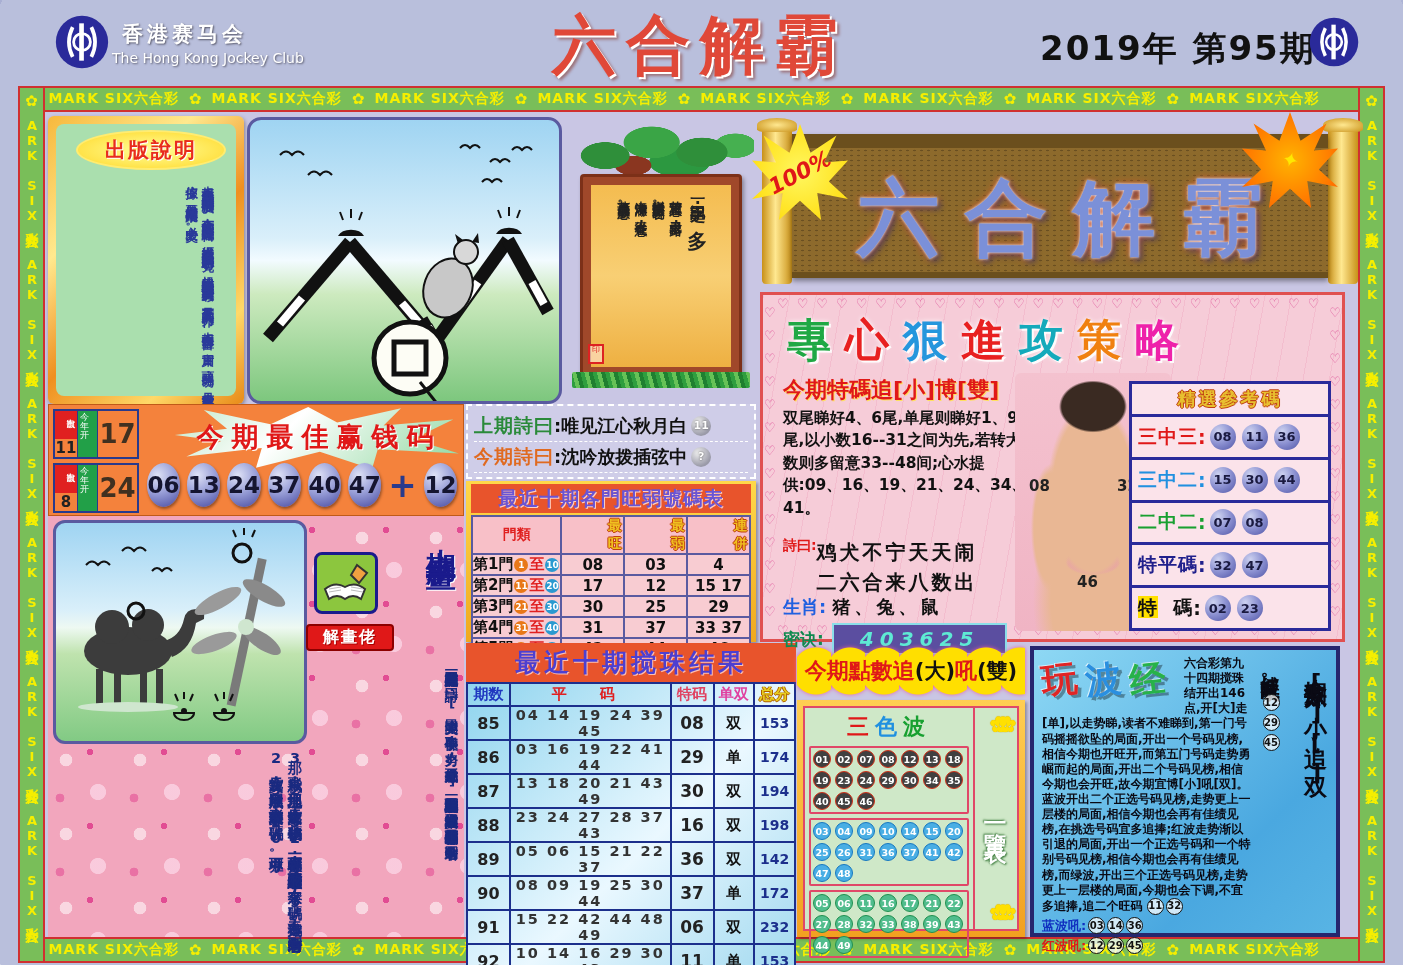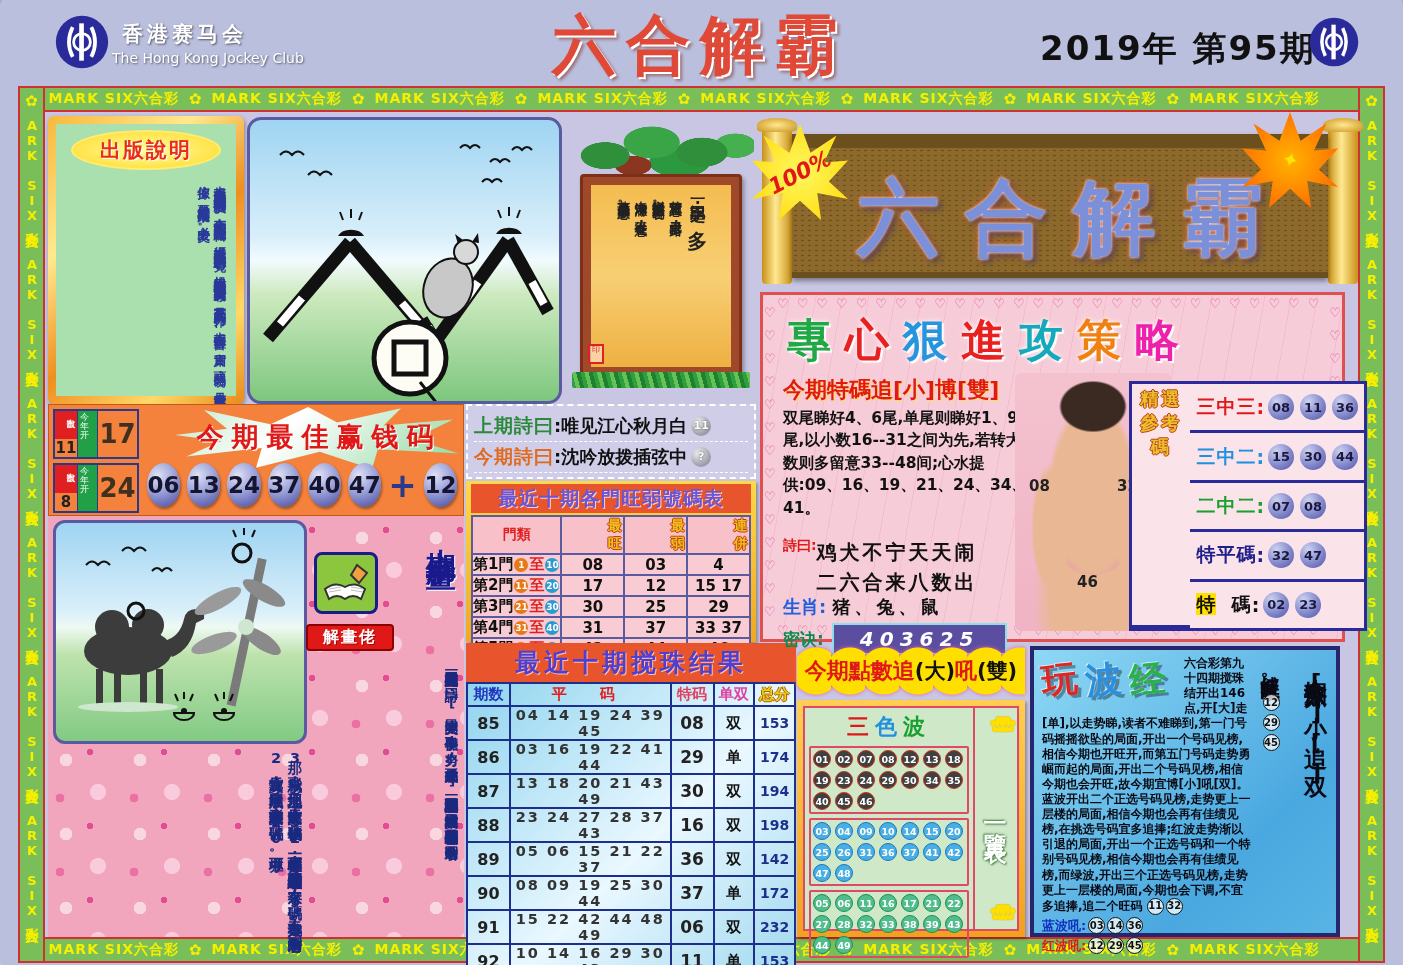--- a/index.html
+++ b/index.html
@@ -28,21 +28,21 @@
   #border-left, #border-right { top:86px; width:27px; height:877px; display:flex; flex-direction:column; align-items:center; gap:8px; padding:4px 0; }
   #border-left { left:18px; } #border-right { left:1358px; }
   .btext { font-size:14px; font-weight:bold; letter-spacing:1px; }
   .bflower { font-size:15px; }
   .vband-item { writing-mode:vertical-rl; text-orientation:upright; font-size:13px; font-weight:bold; }
   .inner-bg { position:absolute; left:45px; top:112px; width:1313px; height:825px; background:#c9c6e4; }
 
   
   .pub-note { position:absolute; left:48px; top:116px; width:196px; height:288px; padding:8px;
               background:linear-gradient(135deg,#f7b83c,#ffe98e 30%,#ef8f1f 55%,#ffd968 80%,#e88a18); border-radius:6px; box-shadow:1px 2px 4px rgba(0,0,0,.35);}
-  .pub-inner { width:100%; height:100%; background:#aadfae; border-radius:0; padding:6px 8px; }
+  .pub-inner { width:100%; height:100%; background:#aadfae; border-radius:8px; padding:6px 20px; }
   .pub-title { width:150px; margin:0 auto 6px; background:radial-gradient(ellipse at center,#ffff9a,#ffd727); border-radius:50%; border:2px solid #ffec70;
                text-align:center; font-size:21px; font-weight:bold; color:#e82c1e; padding:4px 0; text-shadow:1px 1px 0 #fff; letter-spacing:2px;}
   .pub-text { writing-mode:vertical-rl; text-orientation:upright; height:218px; width:100%; font-size:12.5px; font-weight:bold; color:#2a3a9a; line-height:1.3; letter-spacing:1px; }
 
   
   .sticks-box { position:absolute; left:247px; top:117px; width:315px; height:287px; border:3px solid #5a5aa0; border-radius:14px; overflow:hidden;
                 background:linear-gradient(180deg,#9fd4f2 0%,#d9effa 42%,#f2fbff 50%,#cdeabf 62%,#7dc77e 100%); }
 
   
   .scroll-panel { position:absolute; left:566px; top:112px; width:190px; height:294px; }
@@ -158,33 +158,33 @@
   .strat-title span { font-size:44px; font-weight:bold; text-shadow:0 0 5px #fff,2px 2px 0 rgba(255,255,255,.9); }
   .strat-heading { position:absolute; left:20px; top:80px; font-size:22px; font-weight:bold; color:#e01818; text-shadow:1px 1px 0 #ffe060; }
   .strat-body { position:absolute; left:20px; top:112px; width:252px; font-size:15.5px; font-weight:bold; color:#111; line-height:1.45; }
   .strat-poem { position:absolute; left:20px; top:242px; display:flex; }
   .strat-poem-label { font-size:14px; font-weight:bold; color:#e01818; }
   .strat-poem-lines { font-size:20px; font-weight:bold; color:#111; line-height:1.5; letter-spacing:3px; }
   .strat-zodiac { position:absolute; left:20px; top:300px; font-size:18px; font-weight:bold; }
   .strat-zodiac .zl { color:#2060e0; } .strat-zodiac .zv { color:#111; letter-spacing:4px; }
   .strat-secret { position:absolute; left:20px; top:328px; display:flex; align-items:center; gap:8px; }
   .strat-secret .sl { font-size:17px; font-weight:bold; color:#108a50; }
-  .secret-box { background:#5b4ea0; border:2px solid #8adfe8; color:#ffffff; font-size:20px; font-weight:bold; font-style:italic; letter-spacing:6px; padding:2px 26px; }
+  .secret-box { background:#5b4ea0; border:2px solid #8adfe8; color:#5eead4; font-size:20px; font-weight:bold; font-style:italic; letter-spacing:6px; padding:2px 26px; }
   .photo { position:absolute; left:252px; top:78px; width:156px; height:258px; overflow:hidden; border-radius:6px;
            background:radial-gradient(ellipse 34px 26px at 50% 13%, #3a2a22 92%, transparent),
                       radial-gradient(ellipse 46px 90px at 50% 46%, #e9b794 88%, transparent),
                       radial-gradient(ellipse 20px 64px at 23% 60%, #e9b794 85%, transparent),
                       radial-gradient(ellipse 20px 64px at 77% 60%, #e9b794 85%, transparent),
                       radial-gradient(ellipse 30px 12px at 50% 36%, #e86060 80%, transparent),
                       radial-gradient(ellipse 28px 14px at 50% 73%, #e8a0a8 85%, transparent),
                       radial-gradient(ellipse 60px 110px at 50% 88%, #e9b794 70%, transparent),
                       linear-gradient(180deg,#f4c2cf,#f0b4c4); }
   .photo-num { position:absolute; font-size:15px; font-weight:bold; color:#222; }
   .pn0 { left:14px; top:104px; } .pn1 { left:102px; top:104px; } .pn2 { left:62px; top:200px; }
-  .picks { position:absolute; left:366px; top:86px; width:238px; height:250px; border:3px solid #2a2a9a; background:#fbe3ea; display:flex; flex-direction:row; }
+  .picks { position:absolute; left:366px; top:86px; width:202px; height:250px; border:3px solid #2a2a9a; background:#fbe3ea; display:flex; flex-direction:column; }
   .picks-title { text-align:center; font-size:18px; font-weight:bold; color:#e8c030; letter-spacing:3px; padding:3px 0; border-bottom:3px solid #2a2a9a;
                  text-shadow:1px 0 0 #c04010,-1px 0 0 #c04010,0 1px 0 #c04010,0 -1px 0 #c04010; }
   .pick-row { flex:1; display:flex; align-items:center; padding:0 6px; border-bottom:3px solid #2a2a9a; }
   .pick-row:last-child { border-bottom:none; }
   .pick-label { font-size:19px; font-weight:bold; letter-spacing:1px; white-space:pre; }
   .pick-colon { font-size:19px; font-weight:bold; margin-right:4px; }
   .lred { color:#e01818; } .lblue { color:#2090e0; } .lgreen { color:#18a030; } .lnavy { color:#20208c; } .lblack { color:#111; }
   .hl-first::first-letter { background:#ffe000; }
   .pick-balls { display:flex; gap:6px; }
   .pball { width:26px; height:26px; border-radius:50%; background:radial-gradient(circle at 32% 28%,#cdd2f0,#8a8fd0 50%,#5a5fae 90%);

